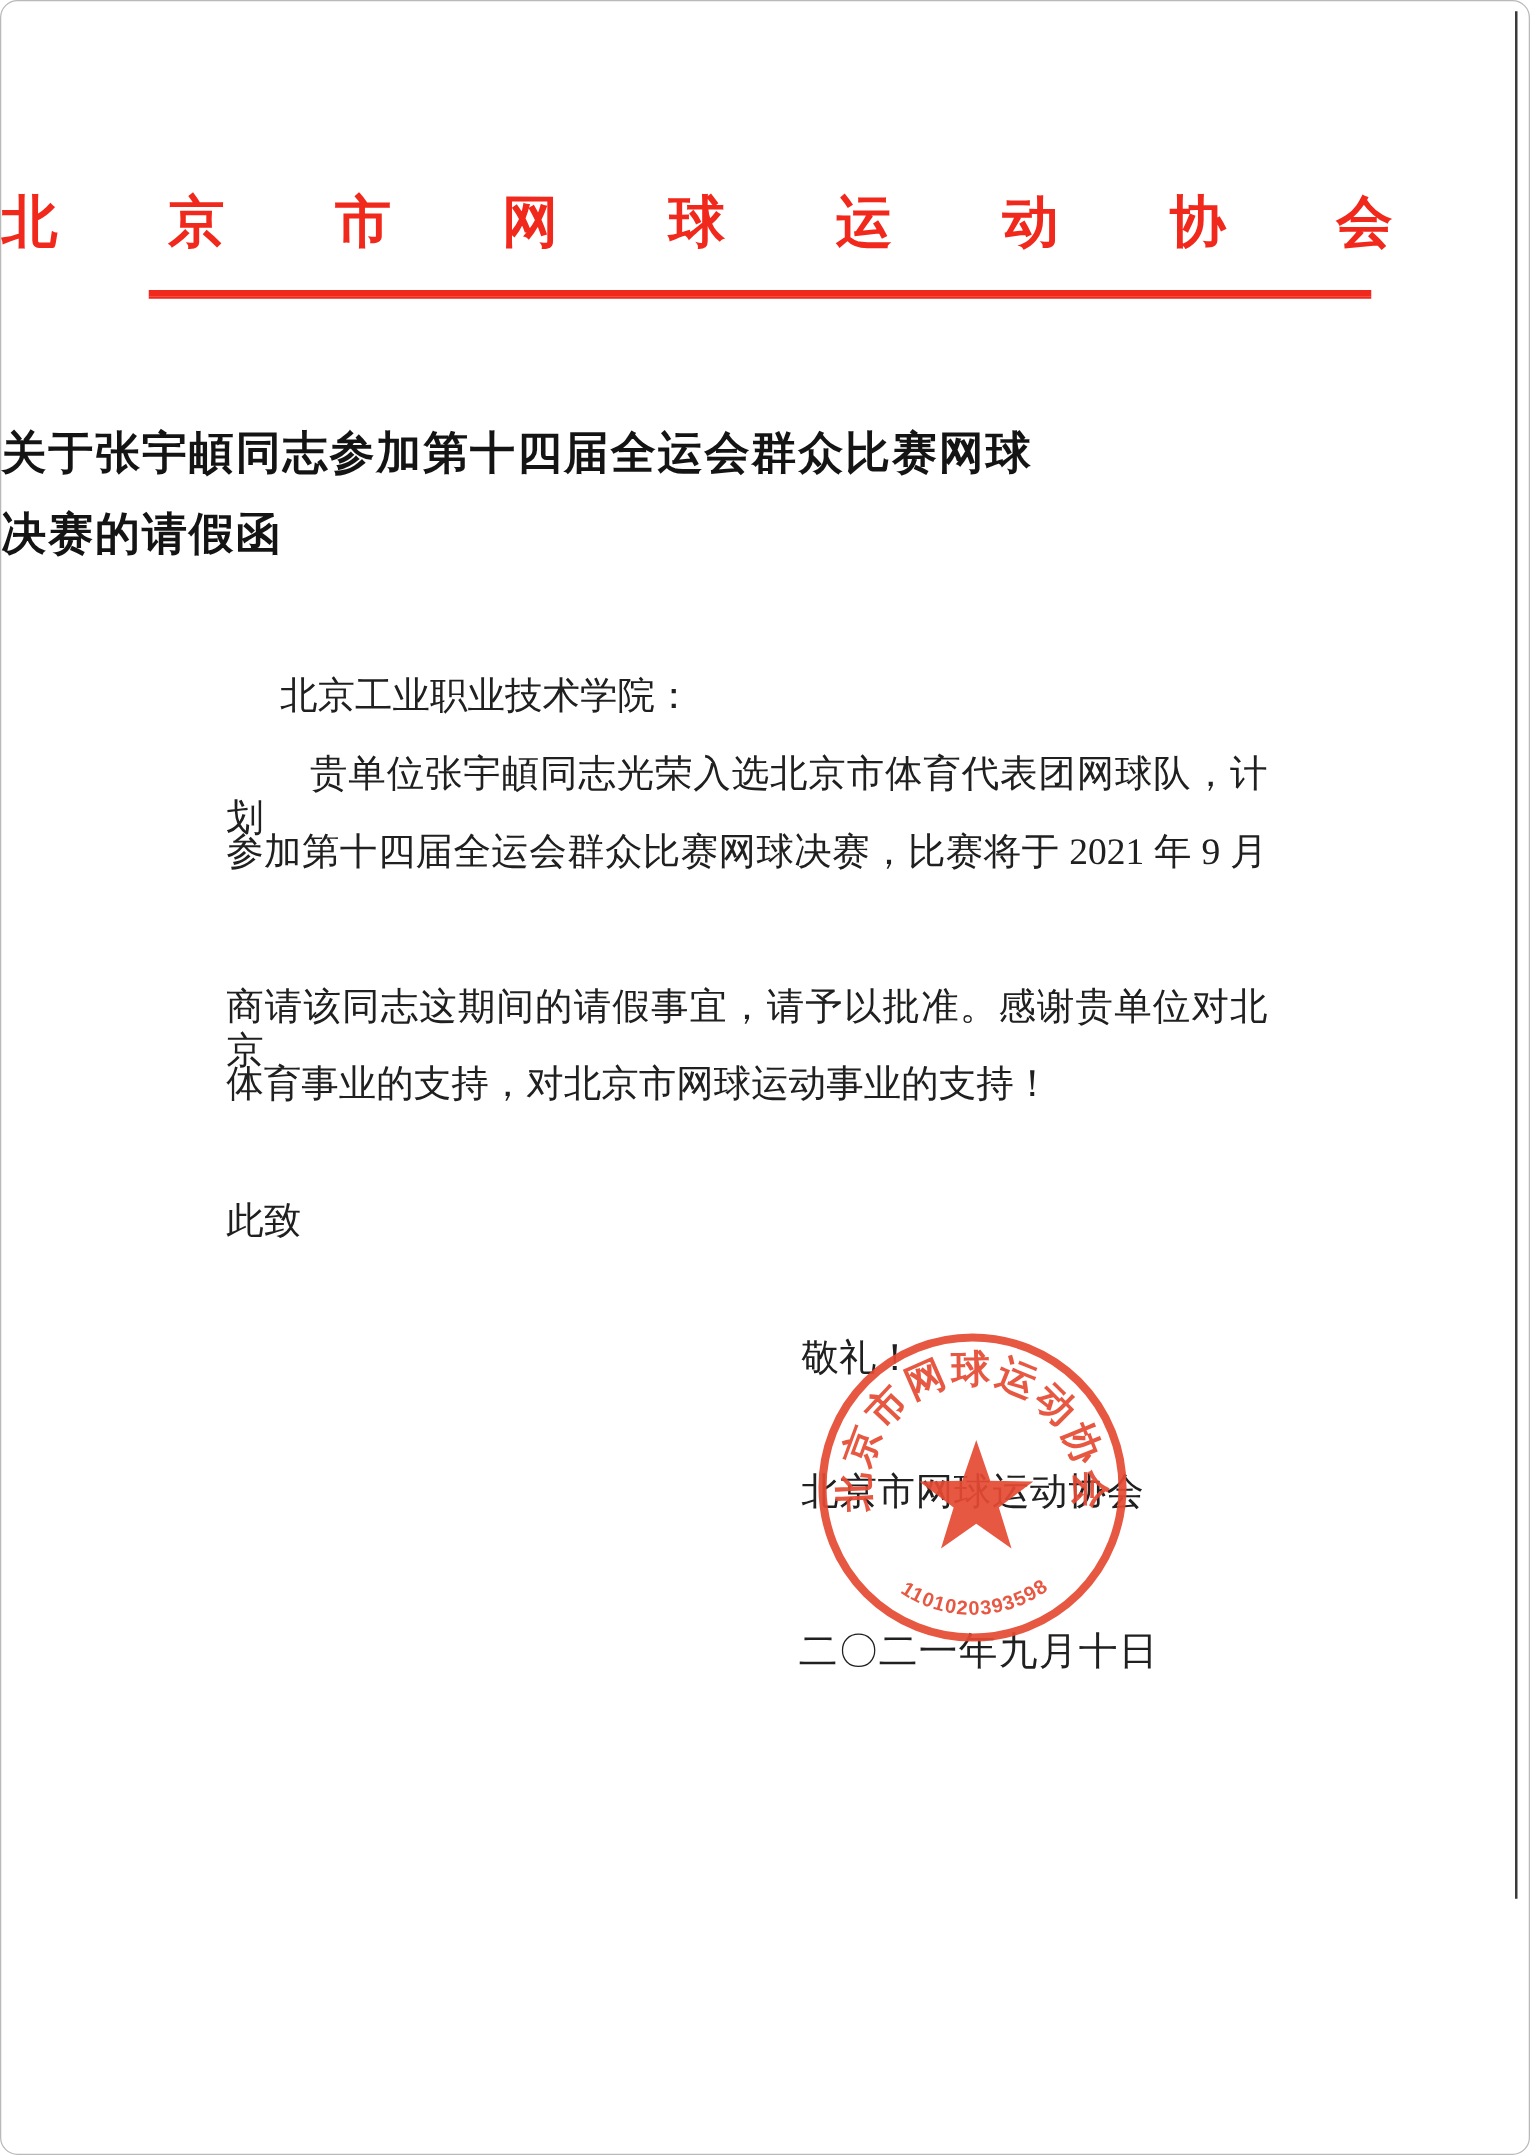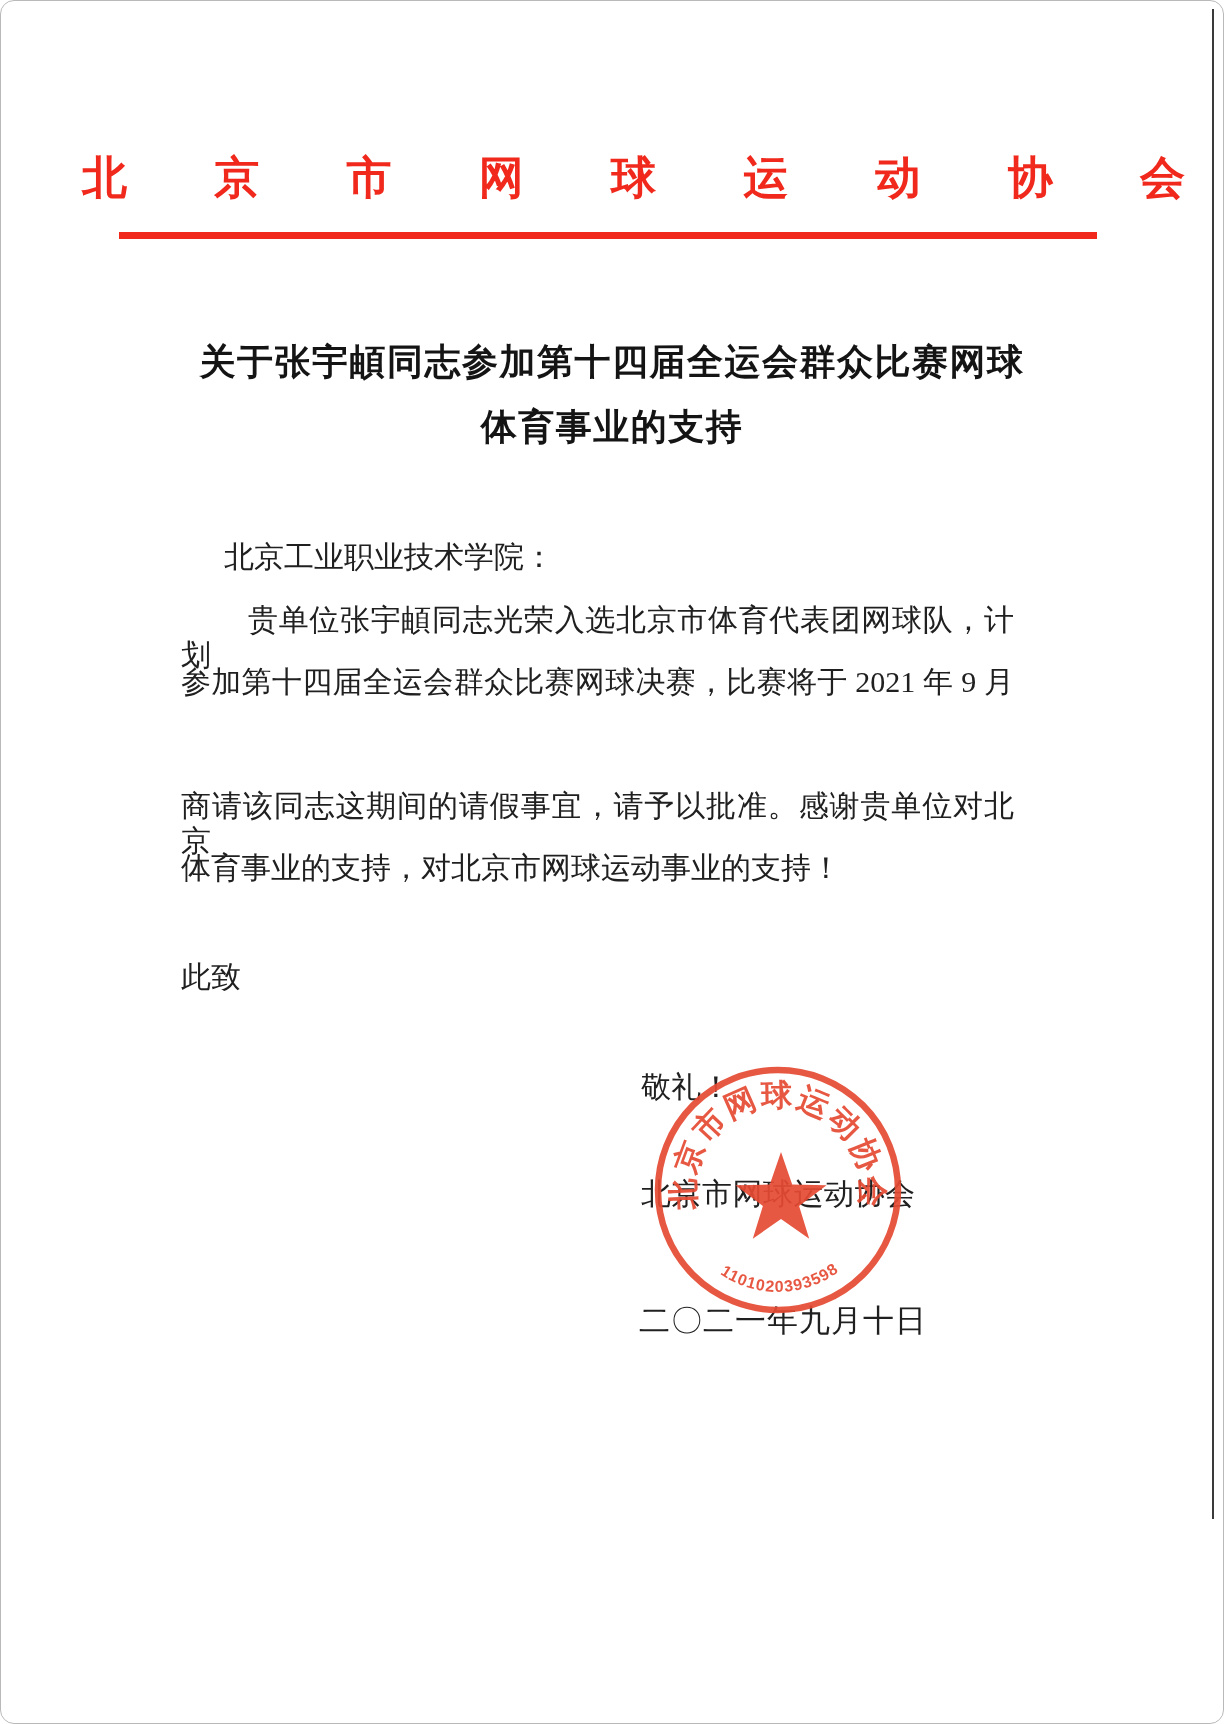--- a/index.html
+++ b/index.html
@@ -11,40 +11,38 @@
     background: #ffffff;
     border: 1px solid #b9b9b9;
     border-radius: 14px;
     overflow: hidden;
     font-family: "Liberation Serif", "DejaVu Serif", serif;
     color: var(--text-dark, #1c1c1c);
   }
   .letterhead-title {
     position: absolute;
     top: 147px; left: 0; width: 100%;
-    text-align: right;
-    font-family: Liberation Serif, serif;
+    text-align: left;
+    font-family: Liberation Sans, sans-serif;
     font-weight: bold;
     font-size: 45px;
     letter-spacing: 38px;
-    padding-left: 38px;
     color: var(--accent-red, #f0291c);
     white-space: nowrap;
   }
   .letterhead-rule {
     position: absolute;
     top: 231px; left: 118px; width: 978px;
     height: 4px;
     border-top: 5px solid var(--accent-red, #f0291c);
     border-bottom: 2px solid var(--accent-red, #f0291c);
   }
   .letter-title {
     position: absolute;
     left: 0; width: 100%;
-    text-align: center;
     font-family: "Liberation Sans", "DejaVu Sans", sans-serif;
     font-weight: bold;
     font-size: 36px;
     letter-spacing: 1.5px;
     color: #141414;
     line-height: 1;
     white-space: nowrap;
   }
   .title-line1 { top: 343px; }
   .title-line2 { top: 408px; }
@@ -116,21 +114,21 @@
 <body>
 
 <div class="page">
 
   <div class="letterhead-title">北 京 市 网 球 运 动 协 会</div>
 
   <div class="letterhead-rule"></div>
 
   <div class="letter-title title-line1">关于张宇頔同志参加第十四届全运会群众比赛网球</div>
 
-  <div class="letter-title title-line2">体育事业的支持</div>
+  <div class="letter-title title-line2">决赛的请假函</div>
 
   <div class="body-text salutation">北京工业职业技术学院：</div>
 
   <div class="body-text body-line-1 justified">贵单位张宇頔同志光荣入选北京市体育代表团网球队，计划</div>
 
   <div class="body-text body-line-2 justified">参加第十四届全运会群众比赛网球决赛，比赛将于 2021 年 9 月</div>
 
 
   <div class="body-text body-line-4 justified">商请该同志这期间的请假事宜，请予以批准。感谢贵单位对北京</div>
 

